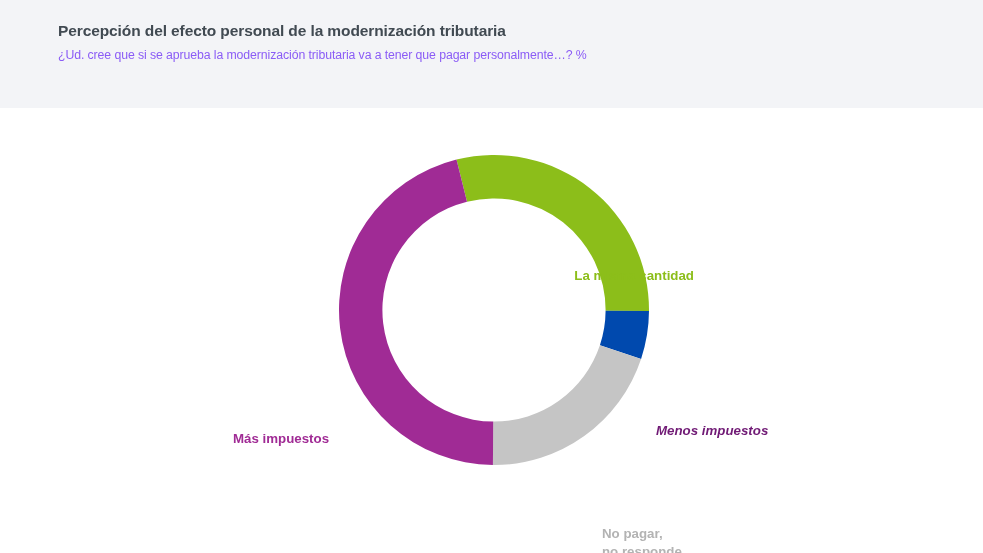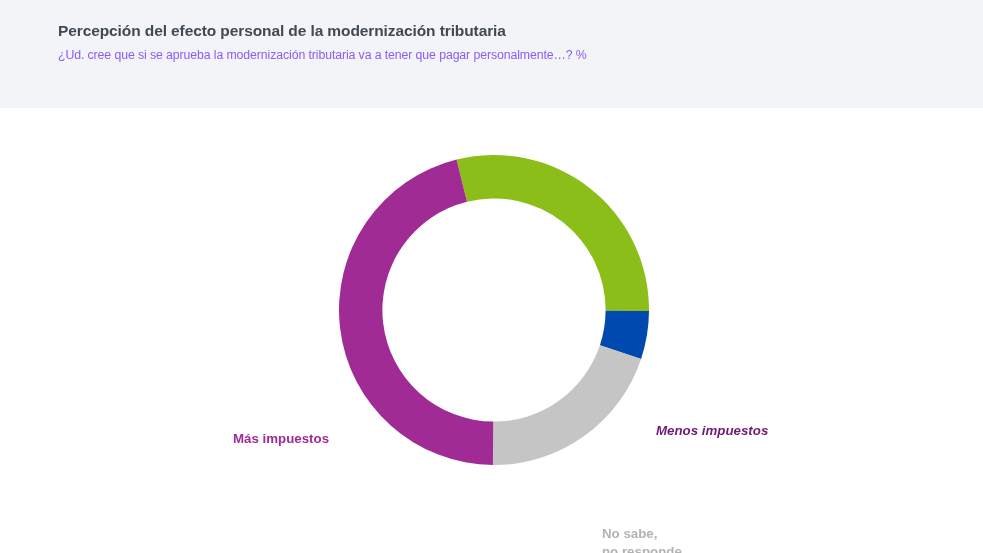--- a/index.html
+++ b/index.html
@@ -140,25 +140,26 @@
           </g>
       </svg>
     </div>
 
     <div class="slice-value" id="value-verde">29%</div>
     <div class="slice-value" id="value-azul">5%</div>
     <div class="slice-value" id="value-gris">20%</div>
     <div class="slice-value" id="value-magenta">46%</div>
 
     <div class="cat-label" id="label-verde">
+      <div>La misma cantidad</div>
     </div>
 
     <div class="cat-label" id="label-azul">Menos impuestos</div>
 
     <div class="cat-label" id="label-gris">
-      <div>No sabe,</div>
+      <div>No pagar,</div>
       <div>no responde</div>
     </div>
 
     <div class="cat-label" id="label-magenta">Más impuestos</div>
 
   </div>
 </div>
 
 </body></html>

